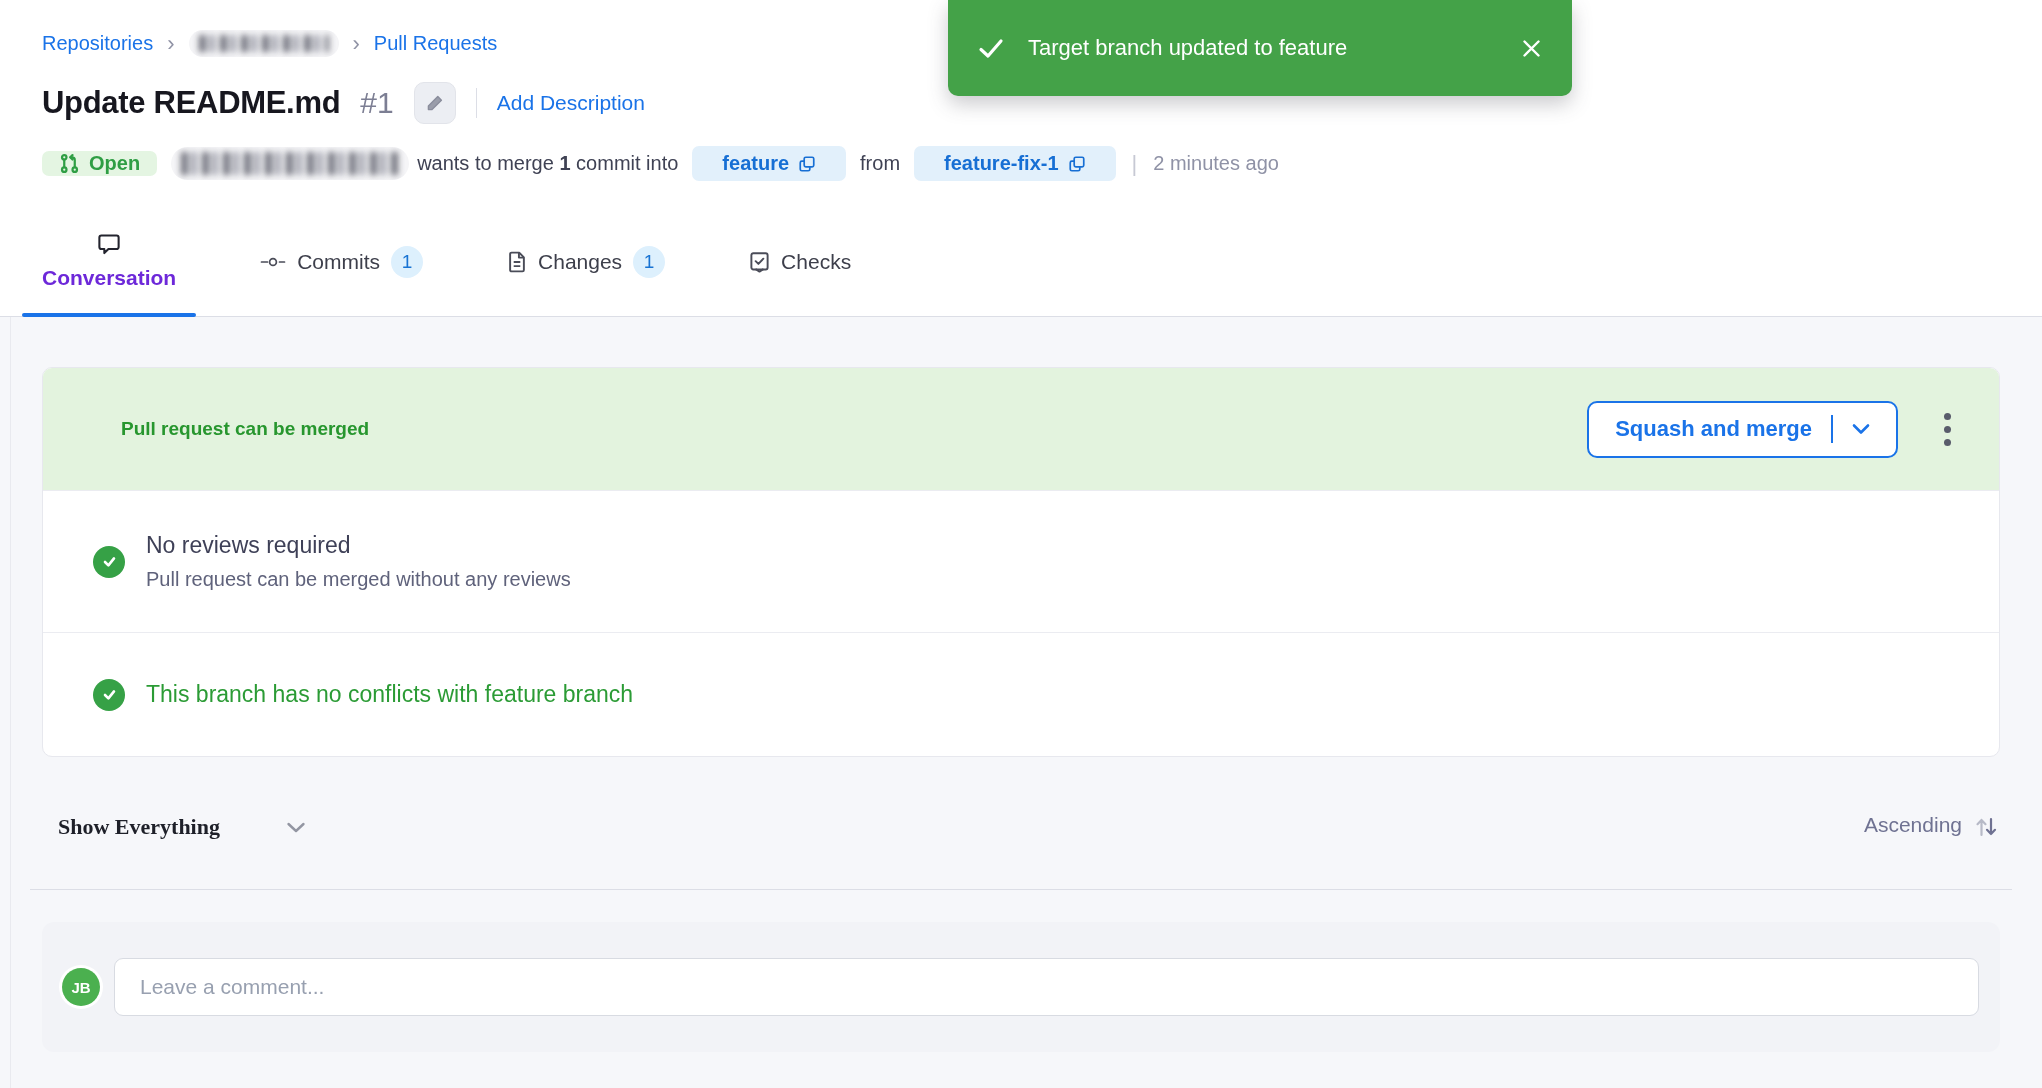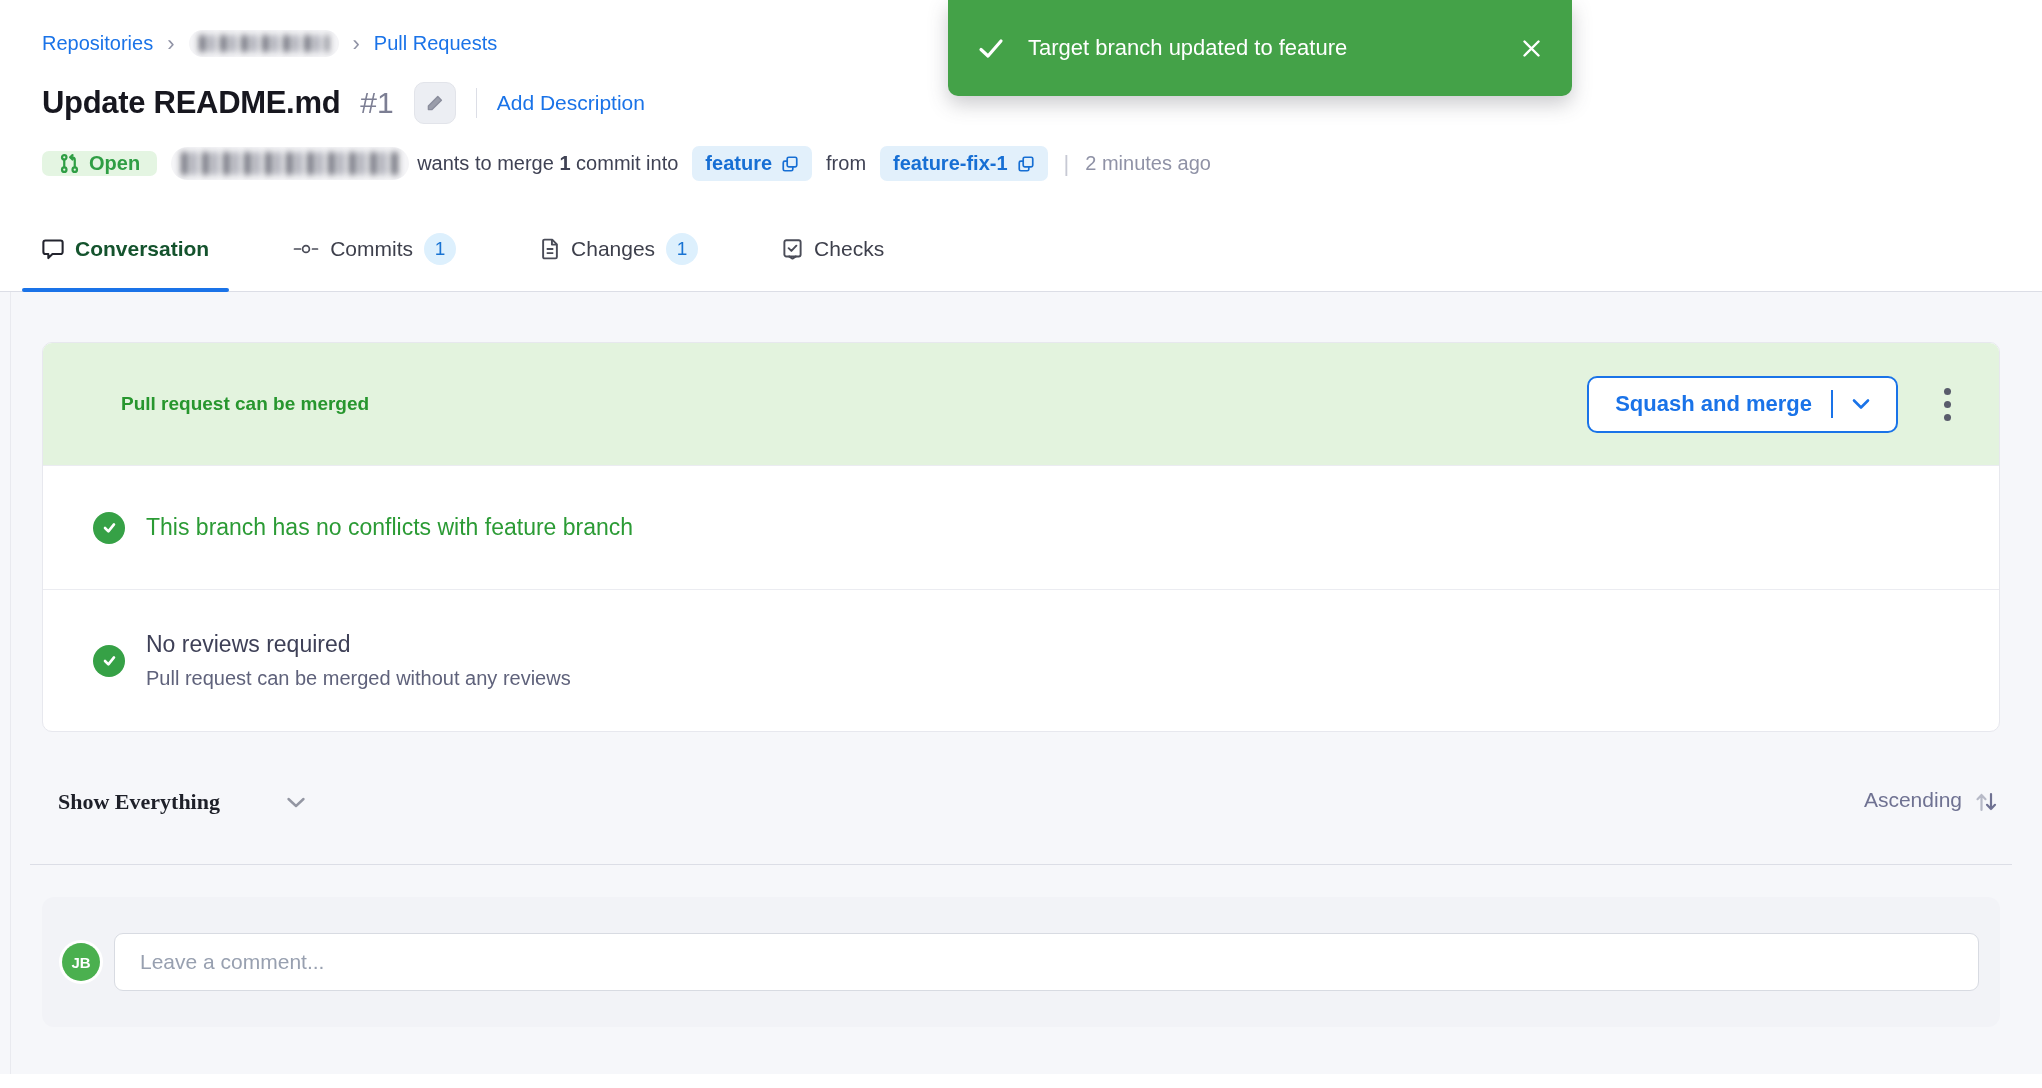--- a/index.html
+++ b/index.html
@@ -32,29 +32,29 @@
               display:flex; align-items:center; justify-content:center; }
   .v-divider { width:1px; height:30px; background:#dcdee6; }
   .add-desc { color:#1a73e8; font-size:21px; }
 
   .status-row { margin-top:22px; display:flex; align-items:center; gap:14px; font-size:20px; color:#3f4254; }
   .open-badge { display:flex; align-items:center; gap:9px; background:#e4f5e2; color:#2f9e44;
                 font-weight:bold; font-size:20px; padding:1px 17px; border-radius:7px; }
   .author-redacted { width:238px; height:33px; border-radius:17px; margin-right:-6px; }
   .merge-sentence b { font-weight:bold; }
   .branch-chip { display:inline-flex; align-items:center; gap:9px; background:#e2f0fb; color:#176fd4;
-                 font-weight:bold; font-size:20px; padding:6px 13px; border-radius:7px; }
+                 font-weight:bold; font-size:20px; padding:6px 30px; border-radius:7px; }
   .pipe { color:#c7c9d4; font-size:22px; margin:0 2px; }
   .timestamp { color:#8f92a6; }
 
   
   .tabbar { margin-top:52px; padding:0 22px; border-bottom:1px solid #dcdee6; display:flex; }
   .tab { position:relative; display:flex; align-items:center; gap:11px; padding:0 20px 26px 20px;
          margin-right:44px; font-size:21px; color:#3d3f4b; }
-  .tab.active { font-weight:bold; color:#14532d; }
+  .tab.active { font-weight:bold; color:#6d28d9;flex-direction:column; }
   .tab.active::after { content:""; position:absolute; left:0; right:0; bottom:-1px; height:4px;
                        background:#1a73e8; border-radius:3px; }
   .tab-badge { min-width:32px; height:32px; border-radius:16px; background:#ddf0fd; color:#1873d3;
                font-size:19px; display:flex; align-items:center; justify-content:center; padding:0 6px; }
 
   
   .content { position:relative; background:#f6f7fa; height:782px; padding:50px 42px 0 42px; }
   .content::before { content:""; position:absolute; left:10px; top:0; bottom:0; width:1px; background:#e9eaef; }
 
   .merge-card { background:#fff; border:1px solid #e7e8ee; border-radius:10px; overflow:hidden; }
@@ -229,39 +229,39 @@
           </span>
         </button>
         <div class="kebab" data-interactable="true">
           <i></i>
             <i></i>
             <i></i>
         </div>
       </div>
     </div>
 
+    <div class="check-row r1" data-interactable="false">
+      <span class="check-circle" data-interactable="false">
+        <svg width="17" height="17" viewBox="0 0 17 17" fill="none" stroke="#fff" stroke-width="2.6" stroke-linecap="round" stroke-linejoin="round">
+            <path d="M4 9l3.4 3.4L13 5.4"></path>
+          </svg>
+      </span>
+      <div>
+        <div class="check-title" data-interactable="false">No reviews required</div>
+        <div class="check-sub" data-interactable="false">Pull request can be merged without any reviews</div>
+      </div>
+    </div>
+
     <div class="check-row r2" data-interactable="false">
       <span class="check-circle" data-interactable="false">
         <svg width="17" height="17" viewBox="0 0 17 17" fill="none" stroke="#fff" stroke-width="2.6" stroke-linecap="round" stroke-linejoin="round">
             <path d="M4 9l3.4 3.4L13 5.4"></path>
           </svg>
       </span>
       <div class="check-green" data-interactable="false">This branch has no conflicts with feature branch</div>
-    </div>
-
-    <div class="check-row r1" data-interactable="false">
-      <span class="check-circle" data-interactable="false">
-        <svg width="17" height="17" viewBox="0 0 17 17" fill="none" stroke="#fff" stroke-width="2.6" stroke-linecap="round" stroke-linejoin="round">
-            <path d="M4 9l3.4 3.4L13 5.4"></path>
-          </svg>
-      </span>
-      <div>
-        <div class="check-title" data-interactable="false">No reviews required</div>
-        <div class="check-sub" data-interactable="false">Pull request can be merged without any reviews</div>
-      </div>
     </div>
   </div>
 
   <div class="filter-row">
     <div class="show-filter" data-interactable="true">
       <span class="show-label" data-interactable="false">Show Everything</span>
       <span data-interactable="false">
         <svg width="20" height="13" viewBox="0 0 20 13" fill="none" stroke="#9preserve396a2" stroke-width="2.4" stroke-linecap="round" stroke-linejoin="round">
             <path d="M2.5 3l7.5 7 7.5-7" stroke="#9396a2"></path>
           </svg>

